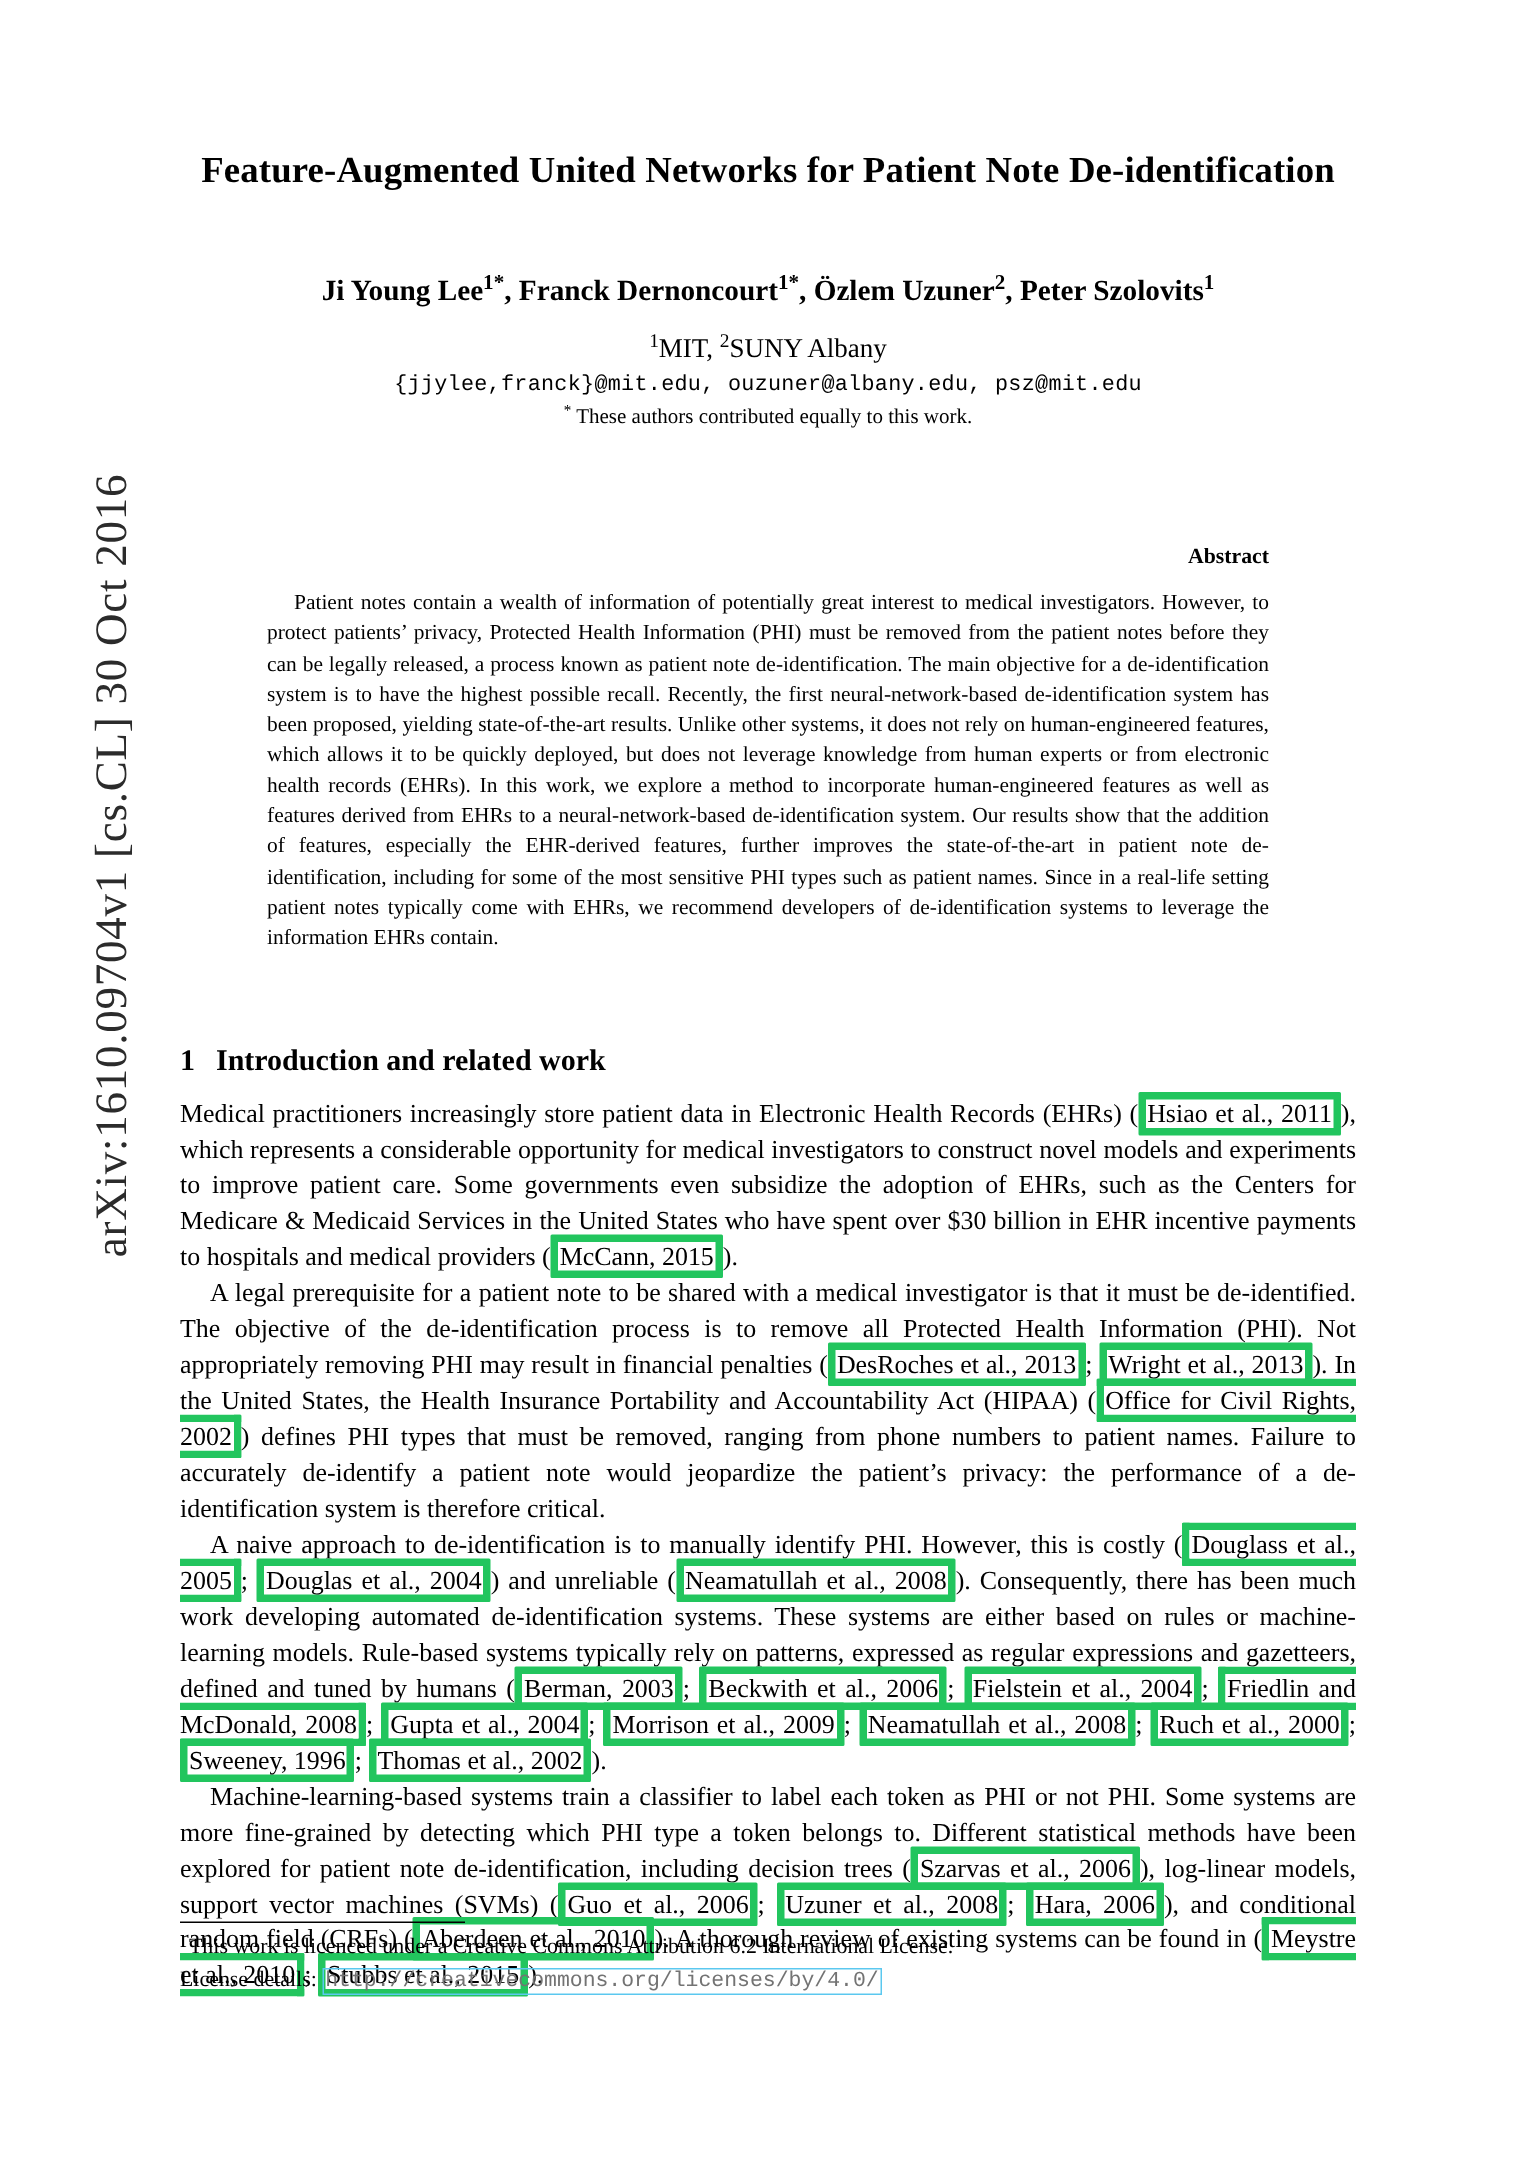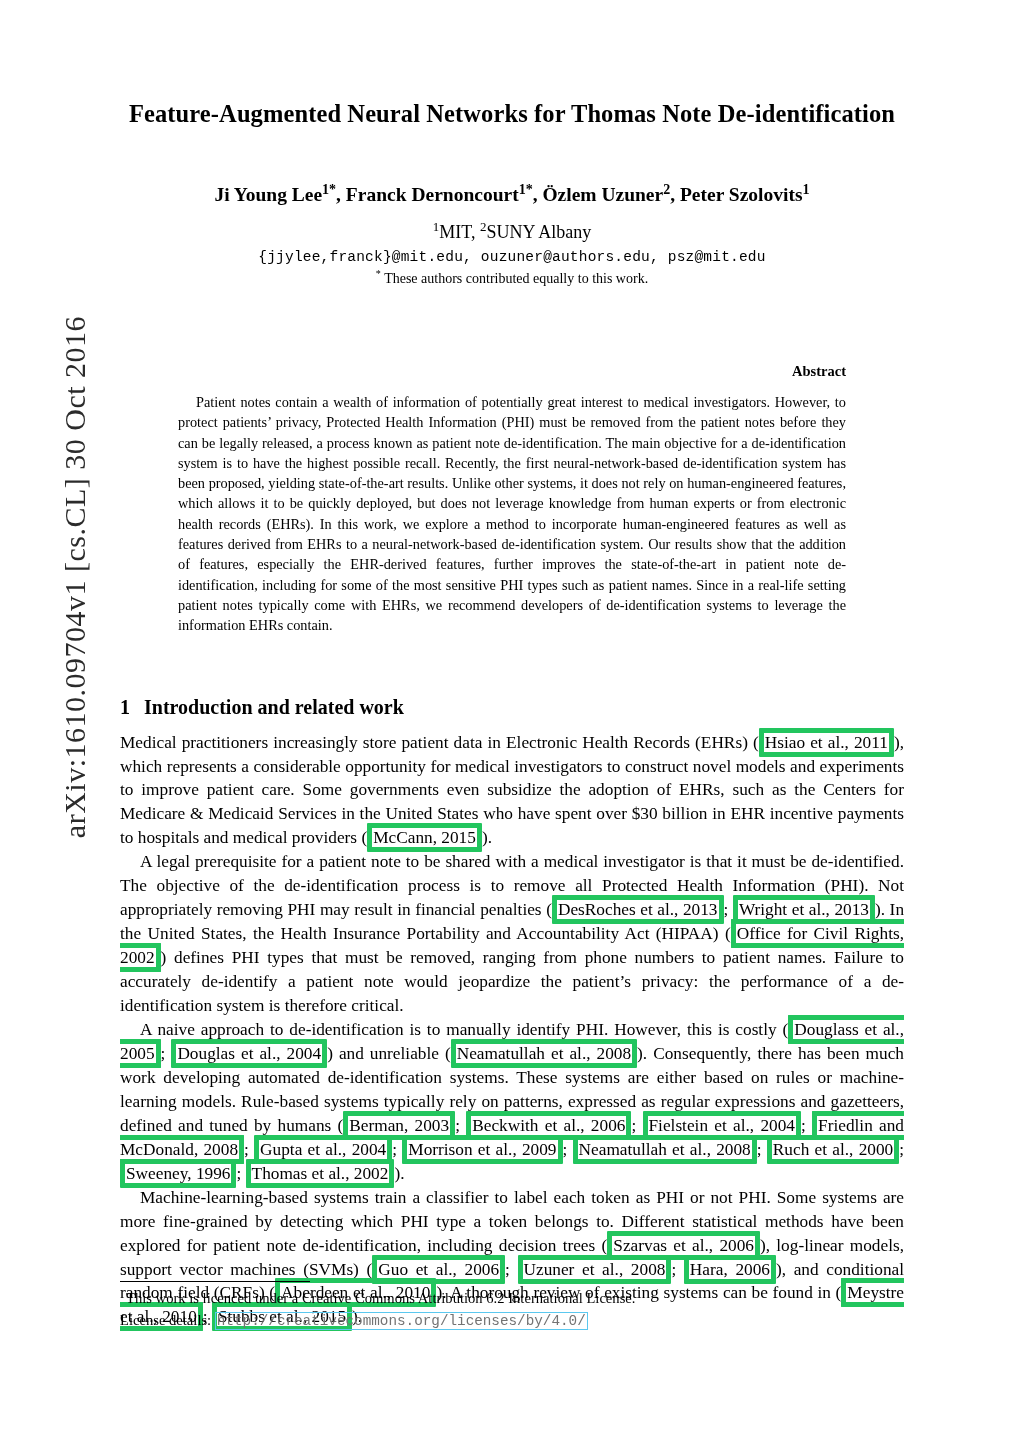--- a/index.html
+++ b/index.html
@@ -131,31 +131,31 @@
 </style>
 </head>
 <body>
 
 <div class="page">
 
   <div class="arxiv-stamp">arXiv:1610.09704v1  [cs.CL]  30 Oct 2016</div>
 
   <div class="content">
 
-    <div class="title">Feature-Augmented Neural Networks for Thomas Note De-identification</div>
+    <div class="title">Feature-Augmented United Networks for Patient Note De-identification</div>
 
     <div class="authors">
       Ji Young Lee<sup>1*</sup>, Franck Dernoncourt<sup>1*</sup>, Özlem Uzuner<sup>2</sup>, Peter Szolovits<sup>1</sup>
     </div>
 
     <div class="affil">
       <sup>1</sup>MIT, <sup>2</sup>SUNY Albany
     </div>
 
-    <div class="emails">{jjylee,franck}@mit.edu, ouzuner@authors.edu, psz@mit.edu</div>
+    <div class="emails">{jjylee,franck}@mit.edu, ouzuner@albany.edu, psz@mit.edu</div>
 
     <div class="footnote-authors">
       <sup>*</sup> <span>These authors contributed equally to this work.</span>
     </div>
 
     <div class="abstract-block">
       <div class="abstract-head">Abstract</div>
       <div class="abstract-text">Patient notes contain a wealth of information of potentially great interest to medical investigators. However, to protect patients’ privacy, Protected Health Information (PHI) must be removed from the patient notes before they can be legally released, a process known as patient note de-identification. The main objective for a de-identification system is to have the highest possible recall. Recently, the first neural-network-based de-identification system has been proposed, yielding state-of-the-art results. Unlike other systems, it does not rely on human-engineered features, which allows it to be quickly deployed, but does not leverage knowledge from human experts or from electronic health records (EHRs). In this work, we explore a method to incorporate human-engineered features as well as features derived from EHRs to a neural-network-based de-identification system. Our results show that the addition of features, especially the EHR-derived features, further improves the state-of-the-art in patient note de-identification, including for some of the most sensitive PHI types such as patient names. Since in a real-life setting patient notes typically come with EHRs, we recommend developers of de-identification systems to leverage the information EHRs contain.</div>
     </div>
 

